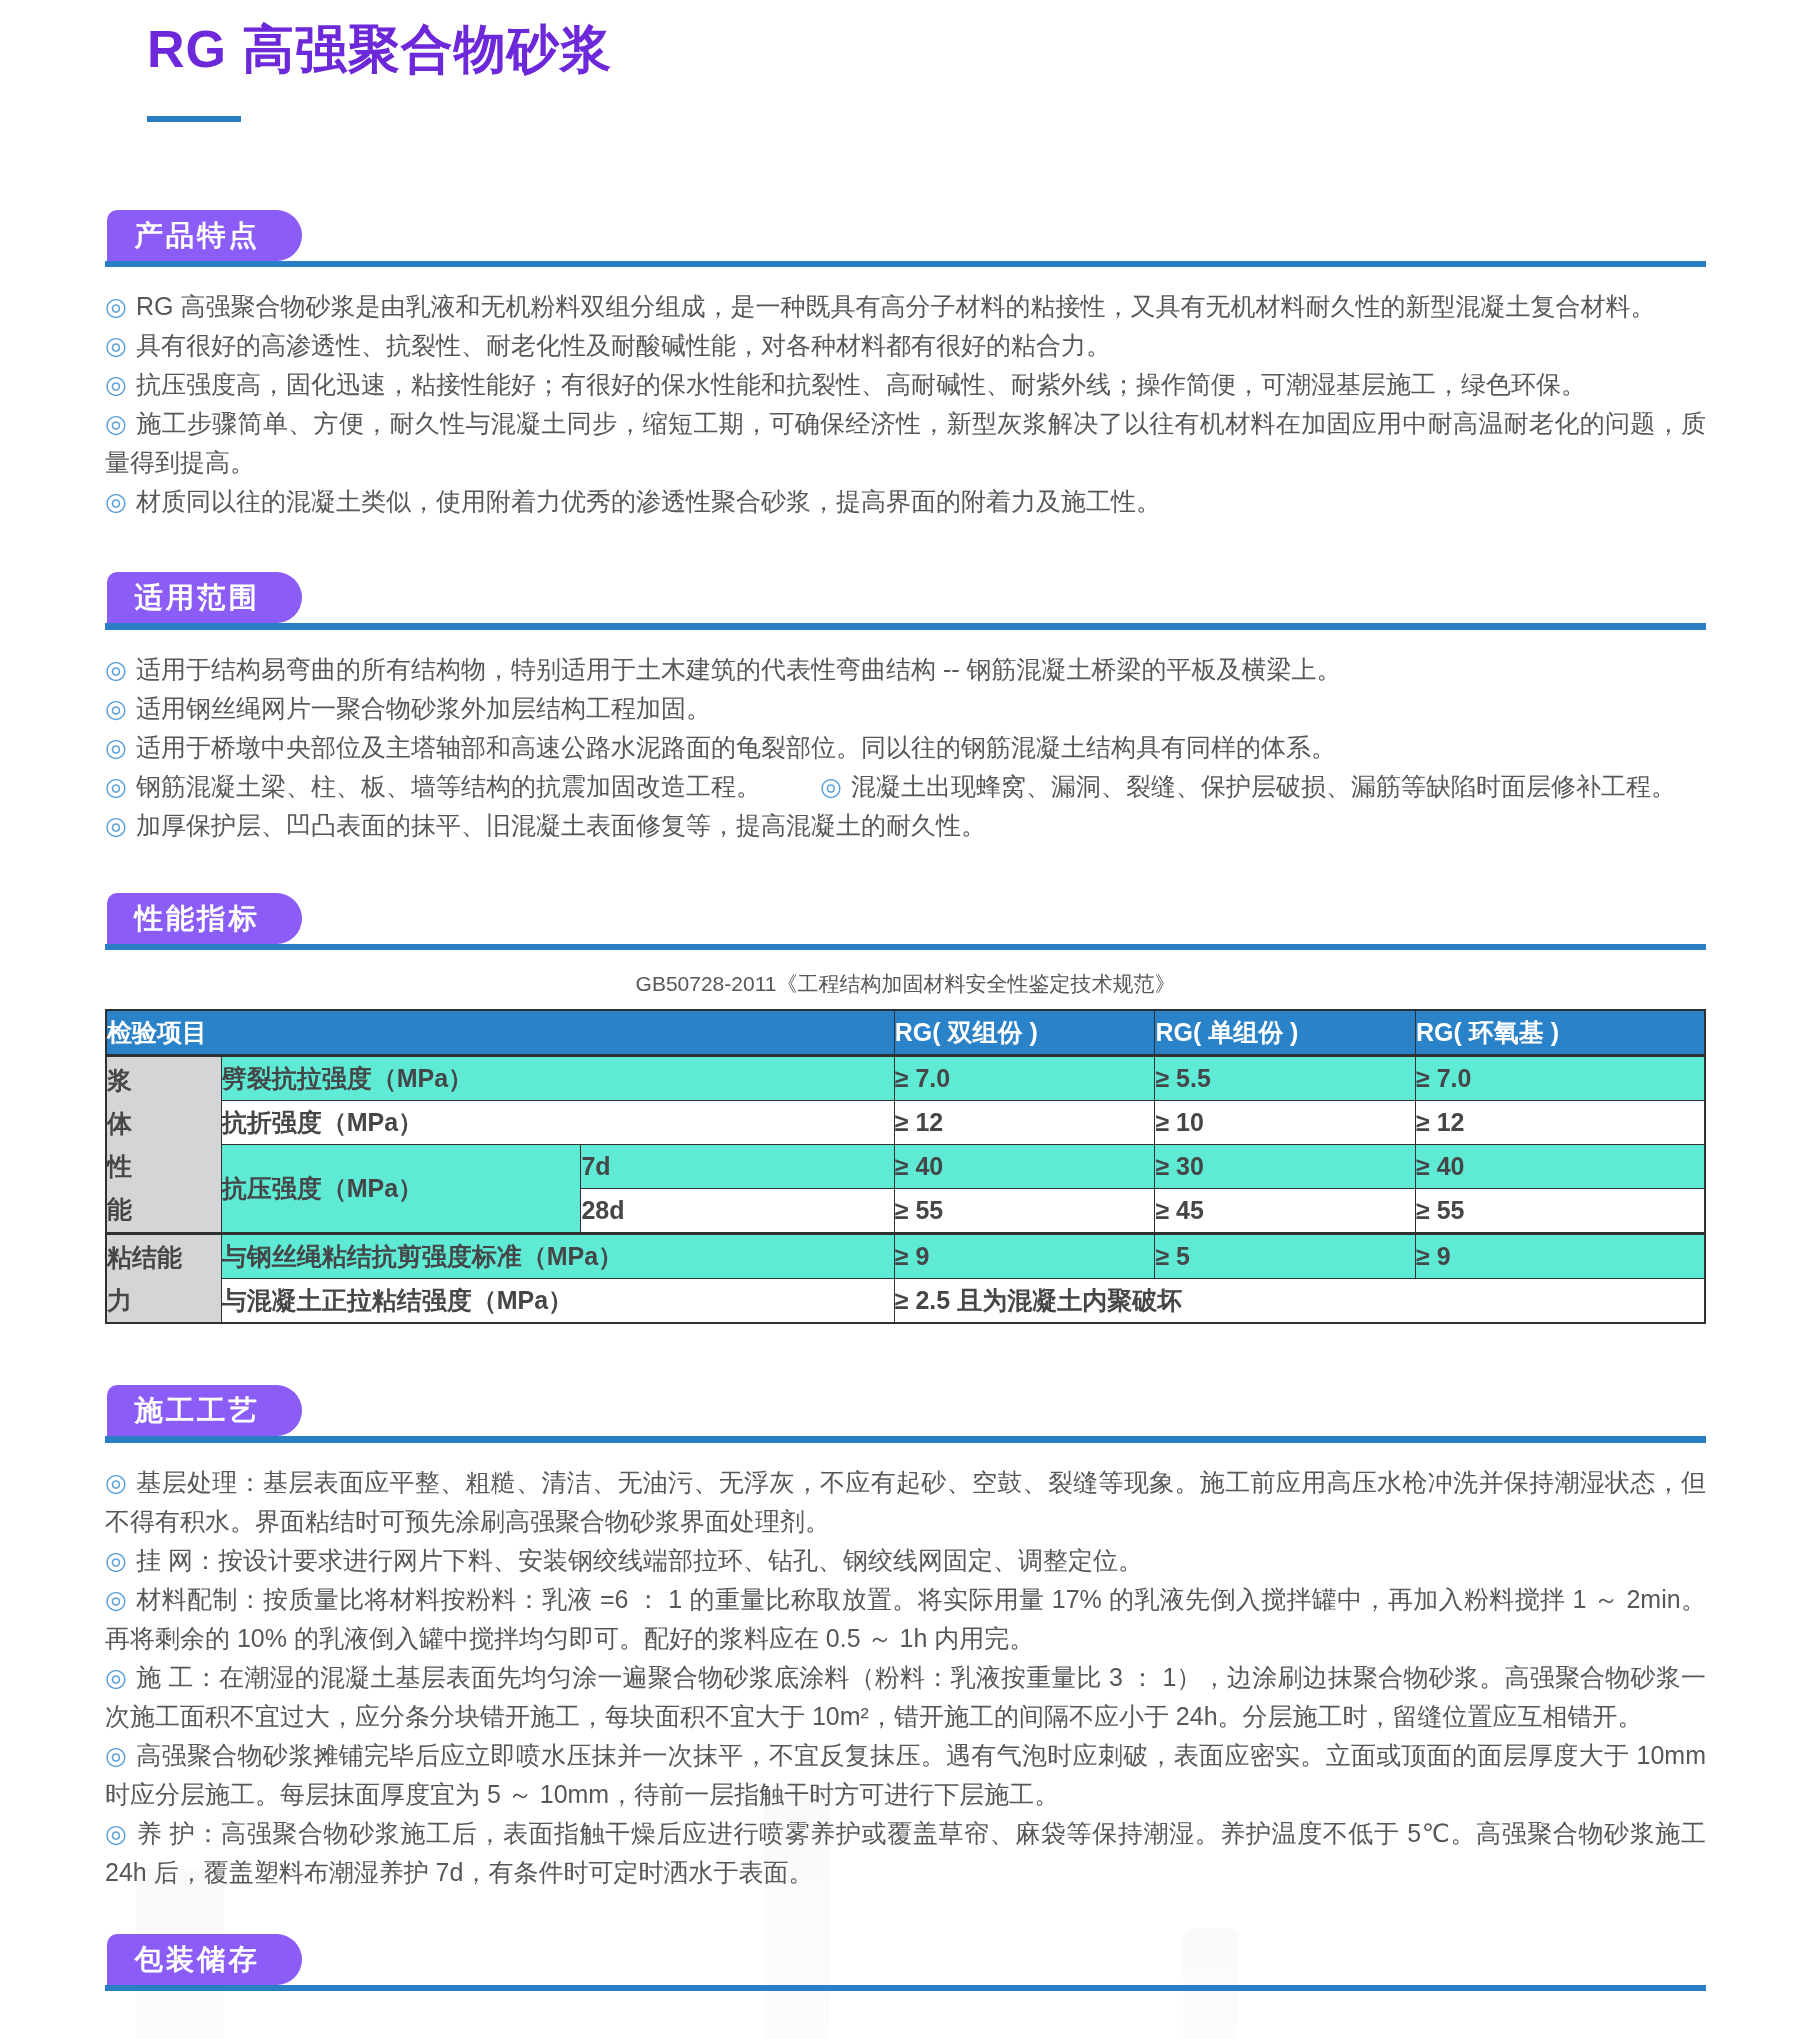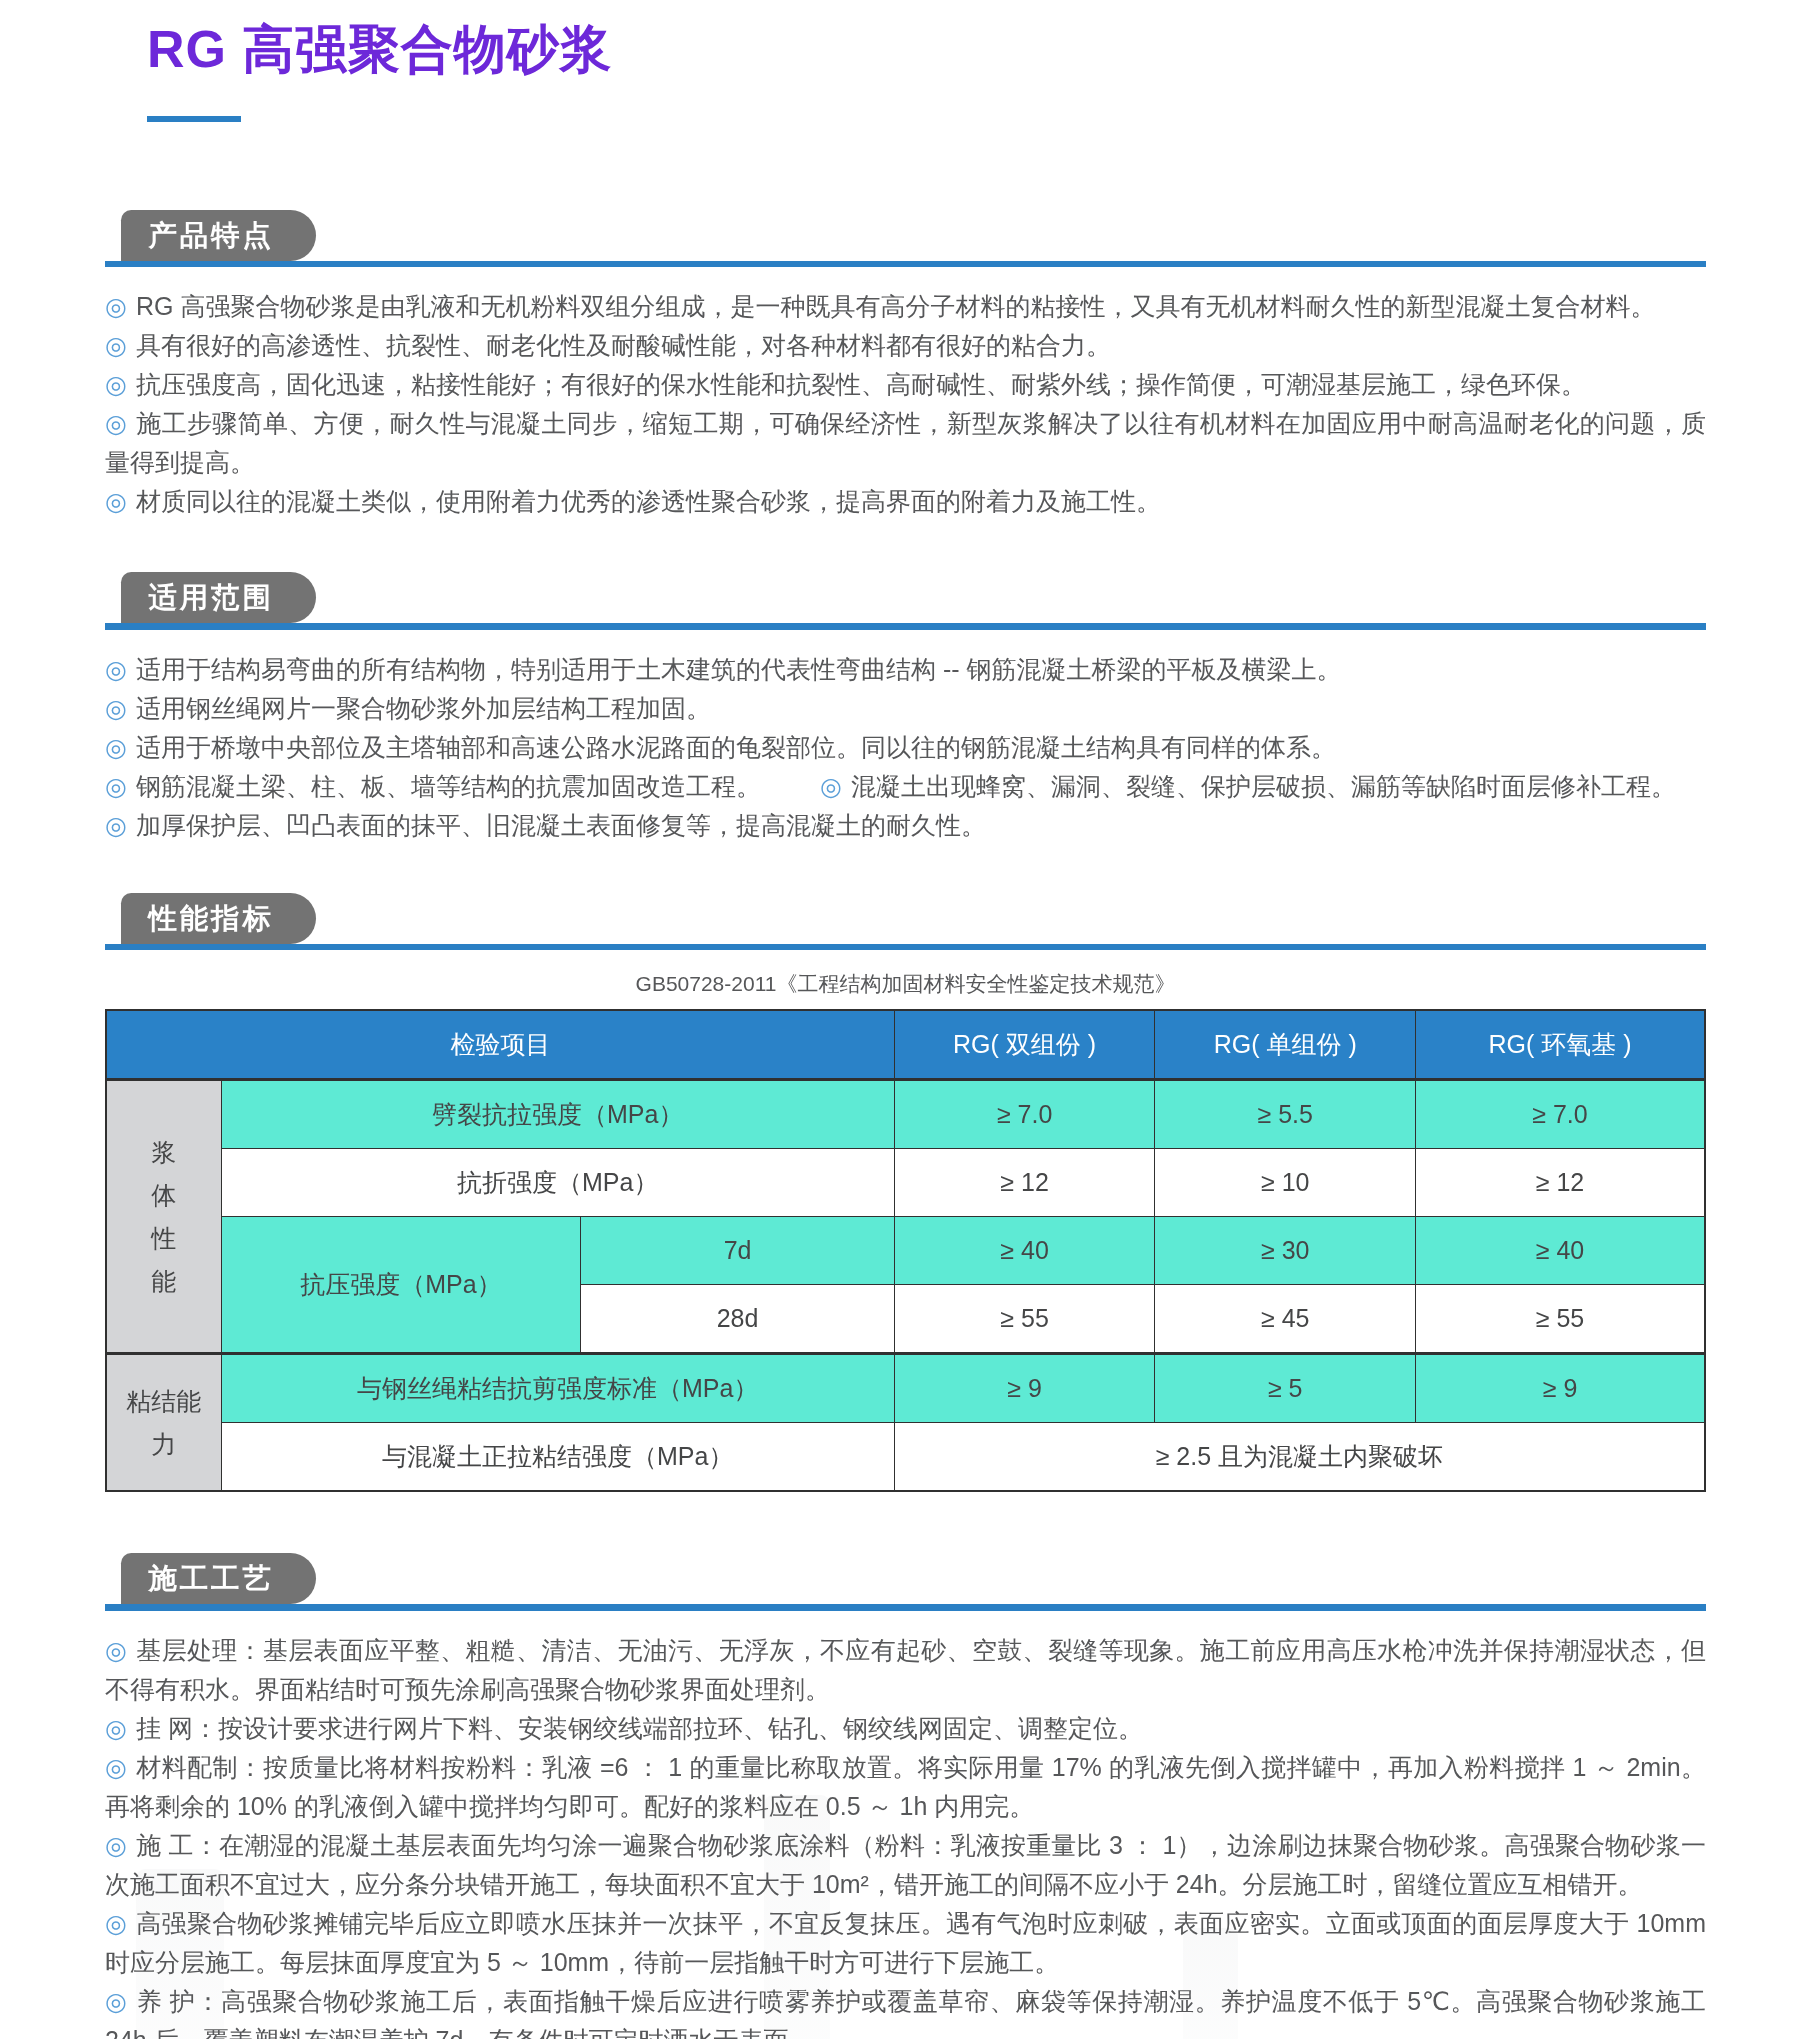--- a/index.html
+++ b/index.html
@@ -21,24 +21,24 @@
   }
 
   
   .section{margin-top:51px;}
   .sec-features{margin-top:88px;}
   .sec-perf{margin-top:48px;}
   .sec-process{margin-top:61px;}
   .sec-pack{margin-top:42px;}
   .banner{
     width:167px;height:51px;padding-left:27.5px;
-    background:#737373;color:#ffffff;
+    background:#8b5cf6;color:#ffffff;
     font-size:28.5px;font-weight:bold;letter-spacing:2.8px;
     line-height:51px;border-radius:11px 27.5px 27.5px 0;
-    margin-left:16px;
+    margin-left:2px;
   }
   .rule{height:6.4px;background:#2a7fc4;}
 
   
   .bullets{margin-top:20px;}
   .bullet{
     margin:0;font-size:25px;line-height:39px;
     text-align:justify;color:#565759;
   }
   .bsym{color:#5b9fd8;margin-right:9.2px;}
@@ -47,22 +47,22 @@
   
   .tbl-caption{
     text-align:center;font-size:21px;color:#565759;
     margin-top:20px;
   }
   table.perf{
     border-collapse:collapse;width:100%;table-layout:fixed;
     margin-top:11px;font-size:25px;color:#454647;
   }
   table.perf td,table.perf th{
-    border:1.8px solid #303030;text-align:center;vertical-align:middle;
-    height:43px;padding:12px;font-weight:normal;
+    border:1.8px solid #303030;text-align:left;vertical-align:middle;
+    height:43px;padding:0;font-weight:bold;
   }
   table.perf .outerT{border-top-width:2.8px;}
   table.perf .outerB{border-bottom-width:2.8px;}
   table.perf .outerL{border-left-width:2.8px;}
   table.perf .outerR{border-right-width:2.8px;}
   table.perf th{
     background:#2a82c8;color:#ffffff;border-bottom-width:3.7px;
   }
   table.perf .g{background:#5eead4;}
   table.perf .vgroup{white-space:pre-line;line-height:43px;background:#d4d5d7;}

